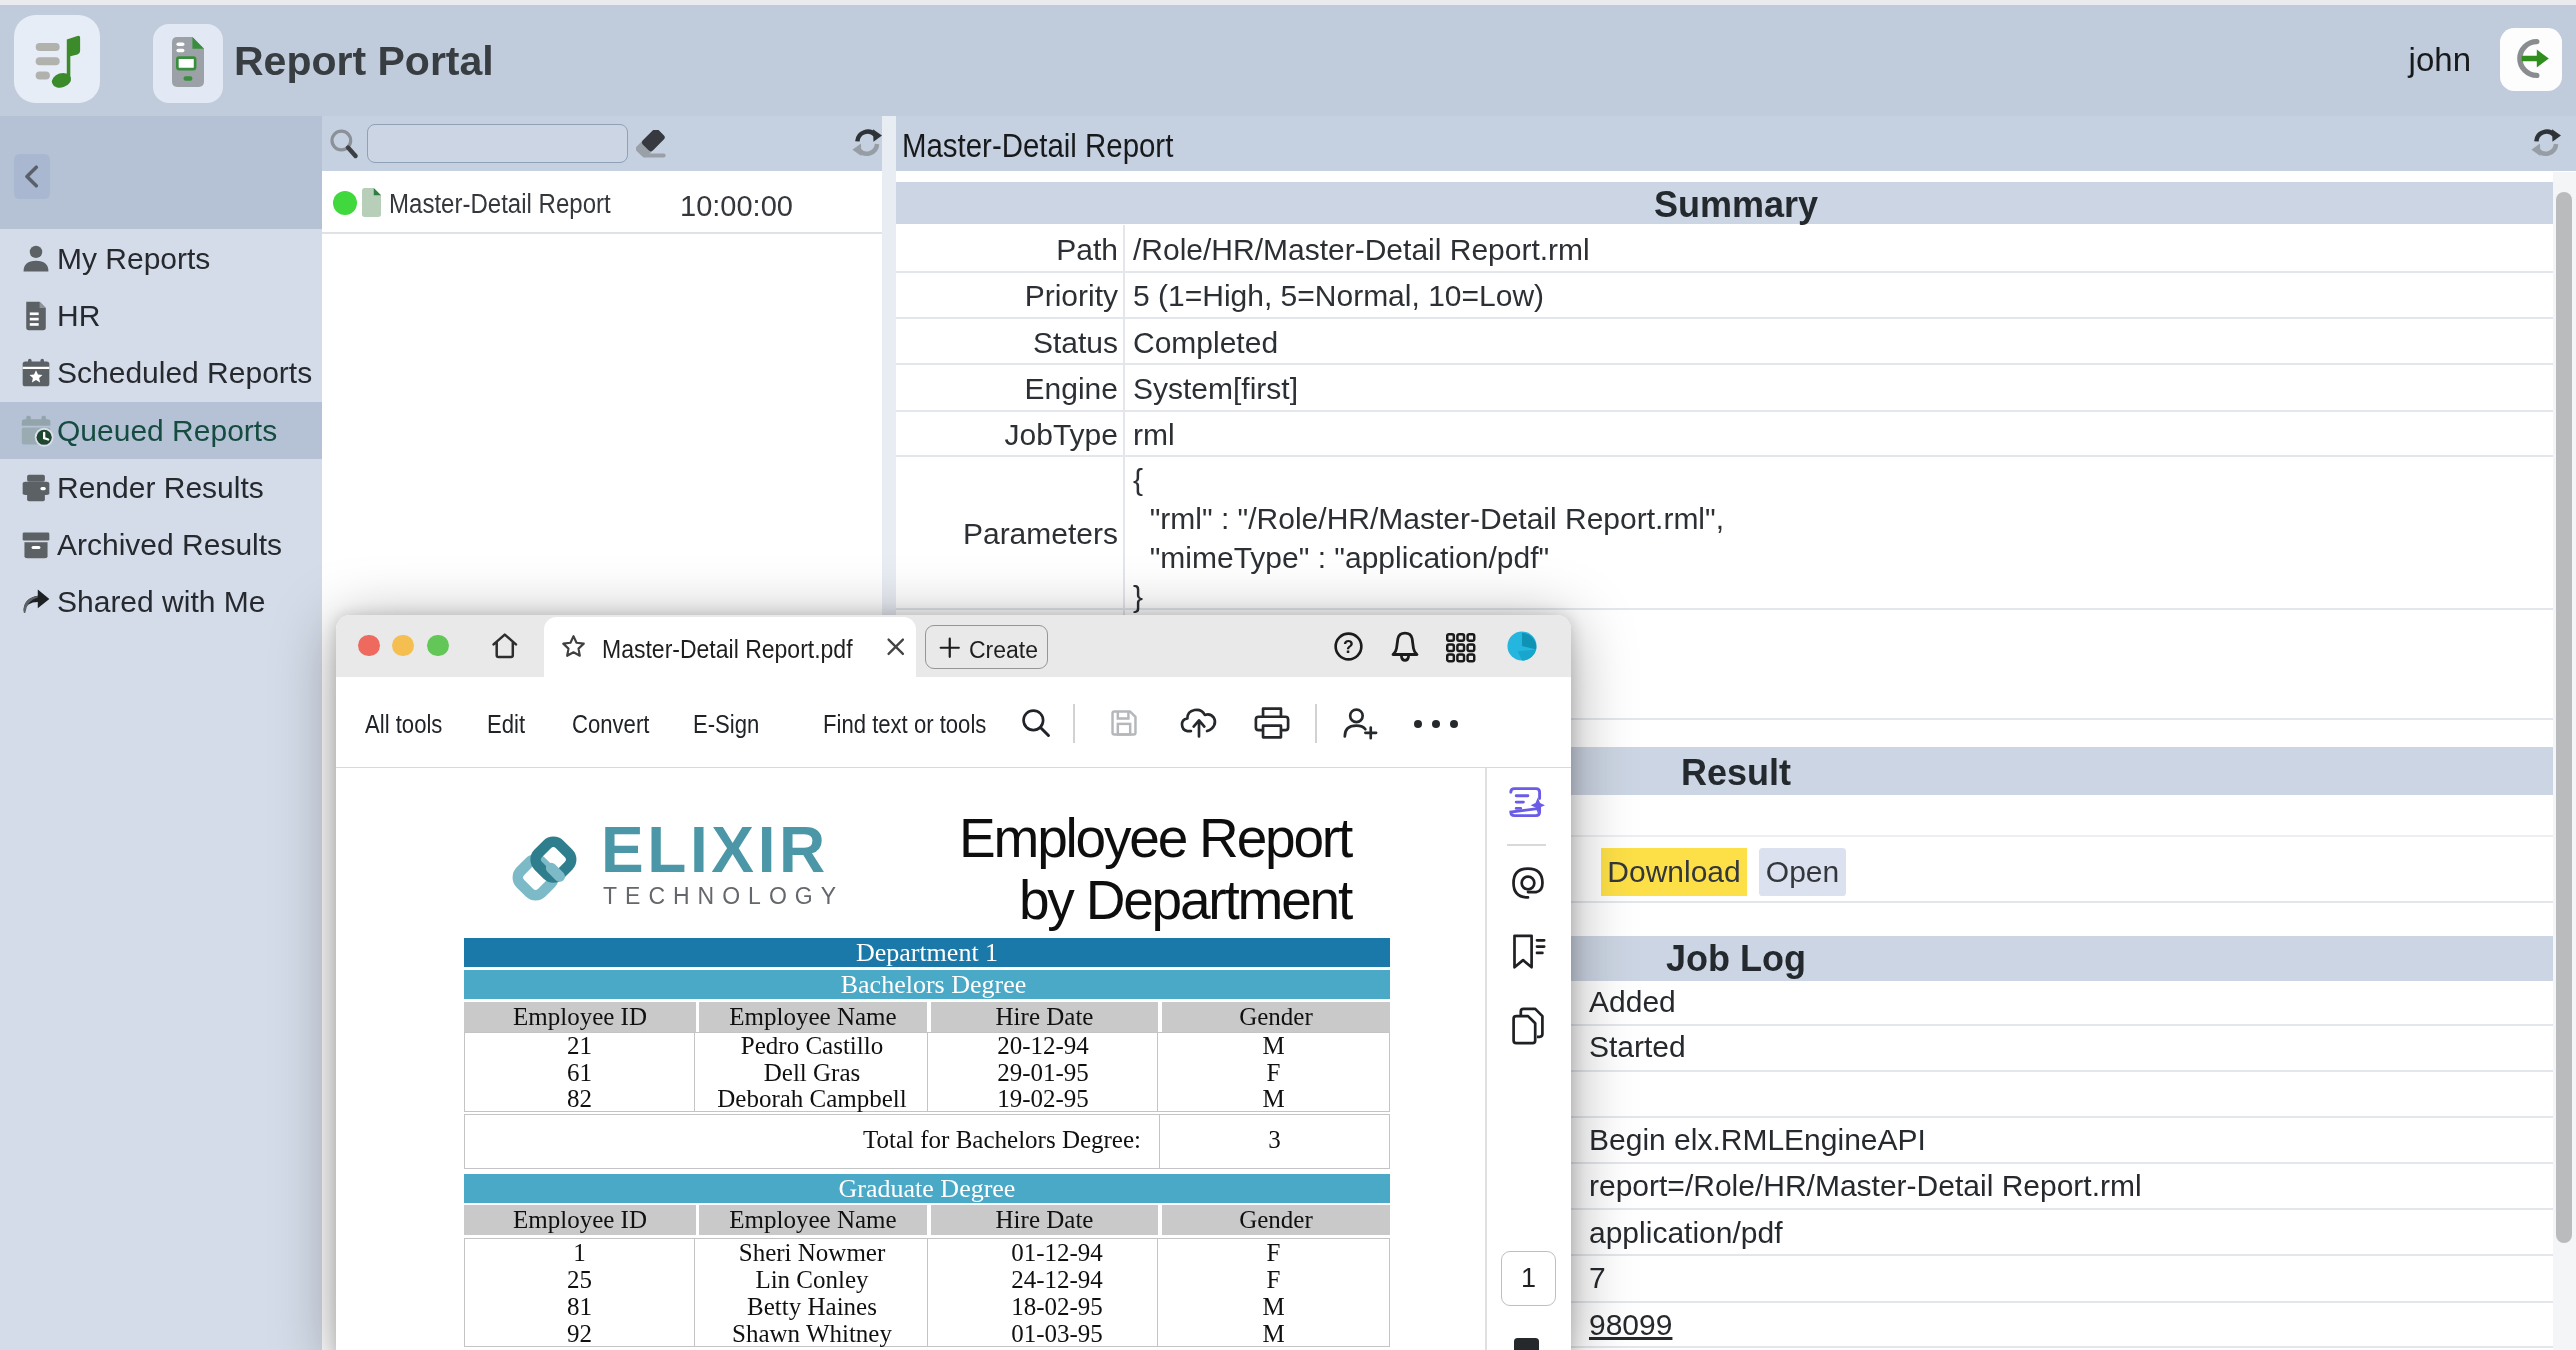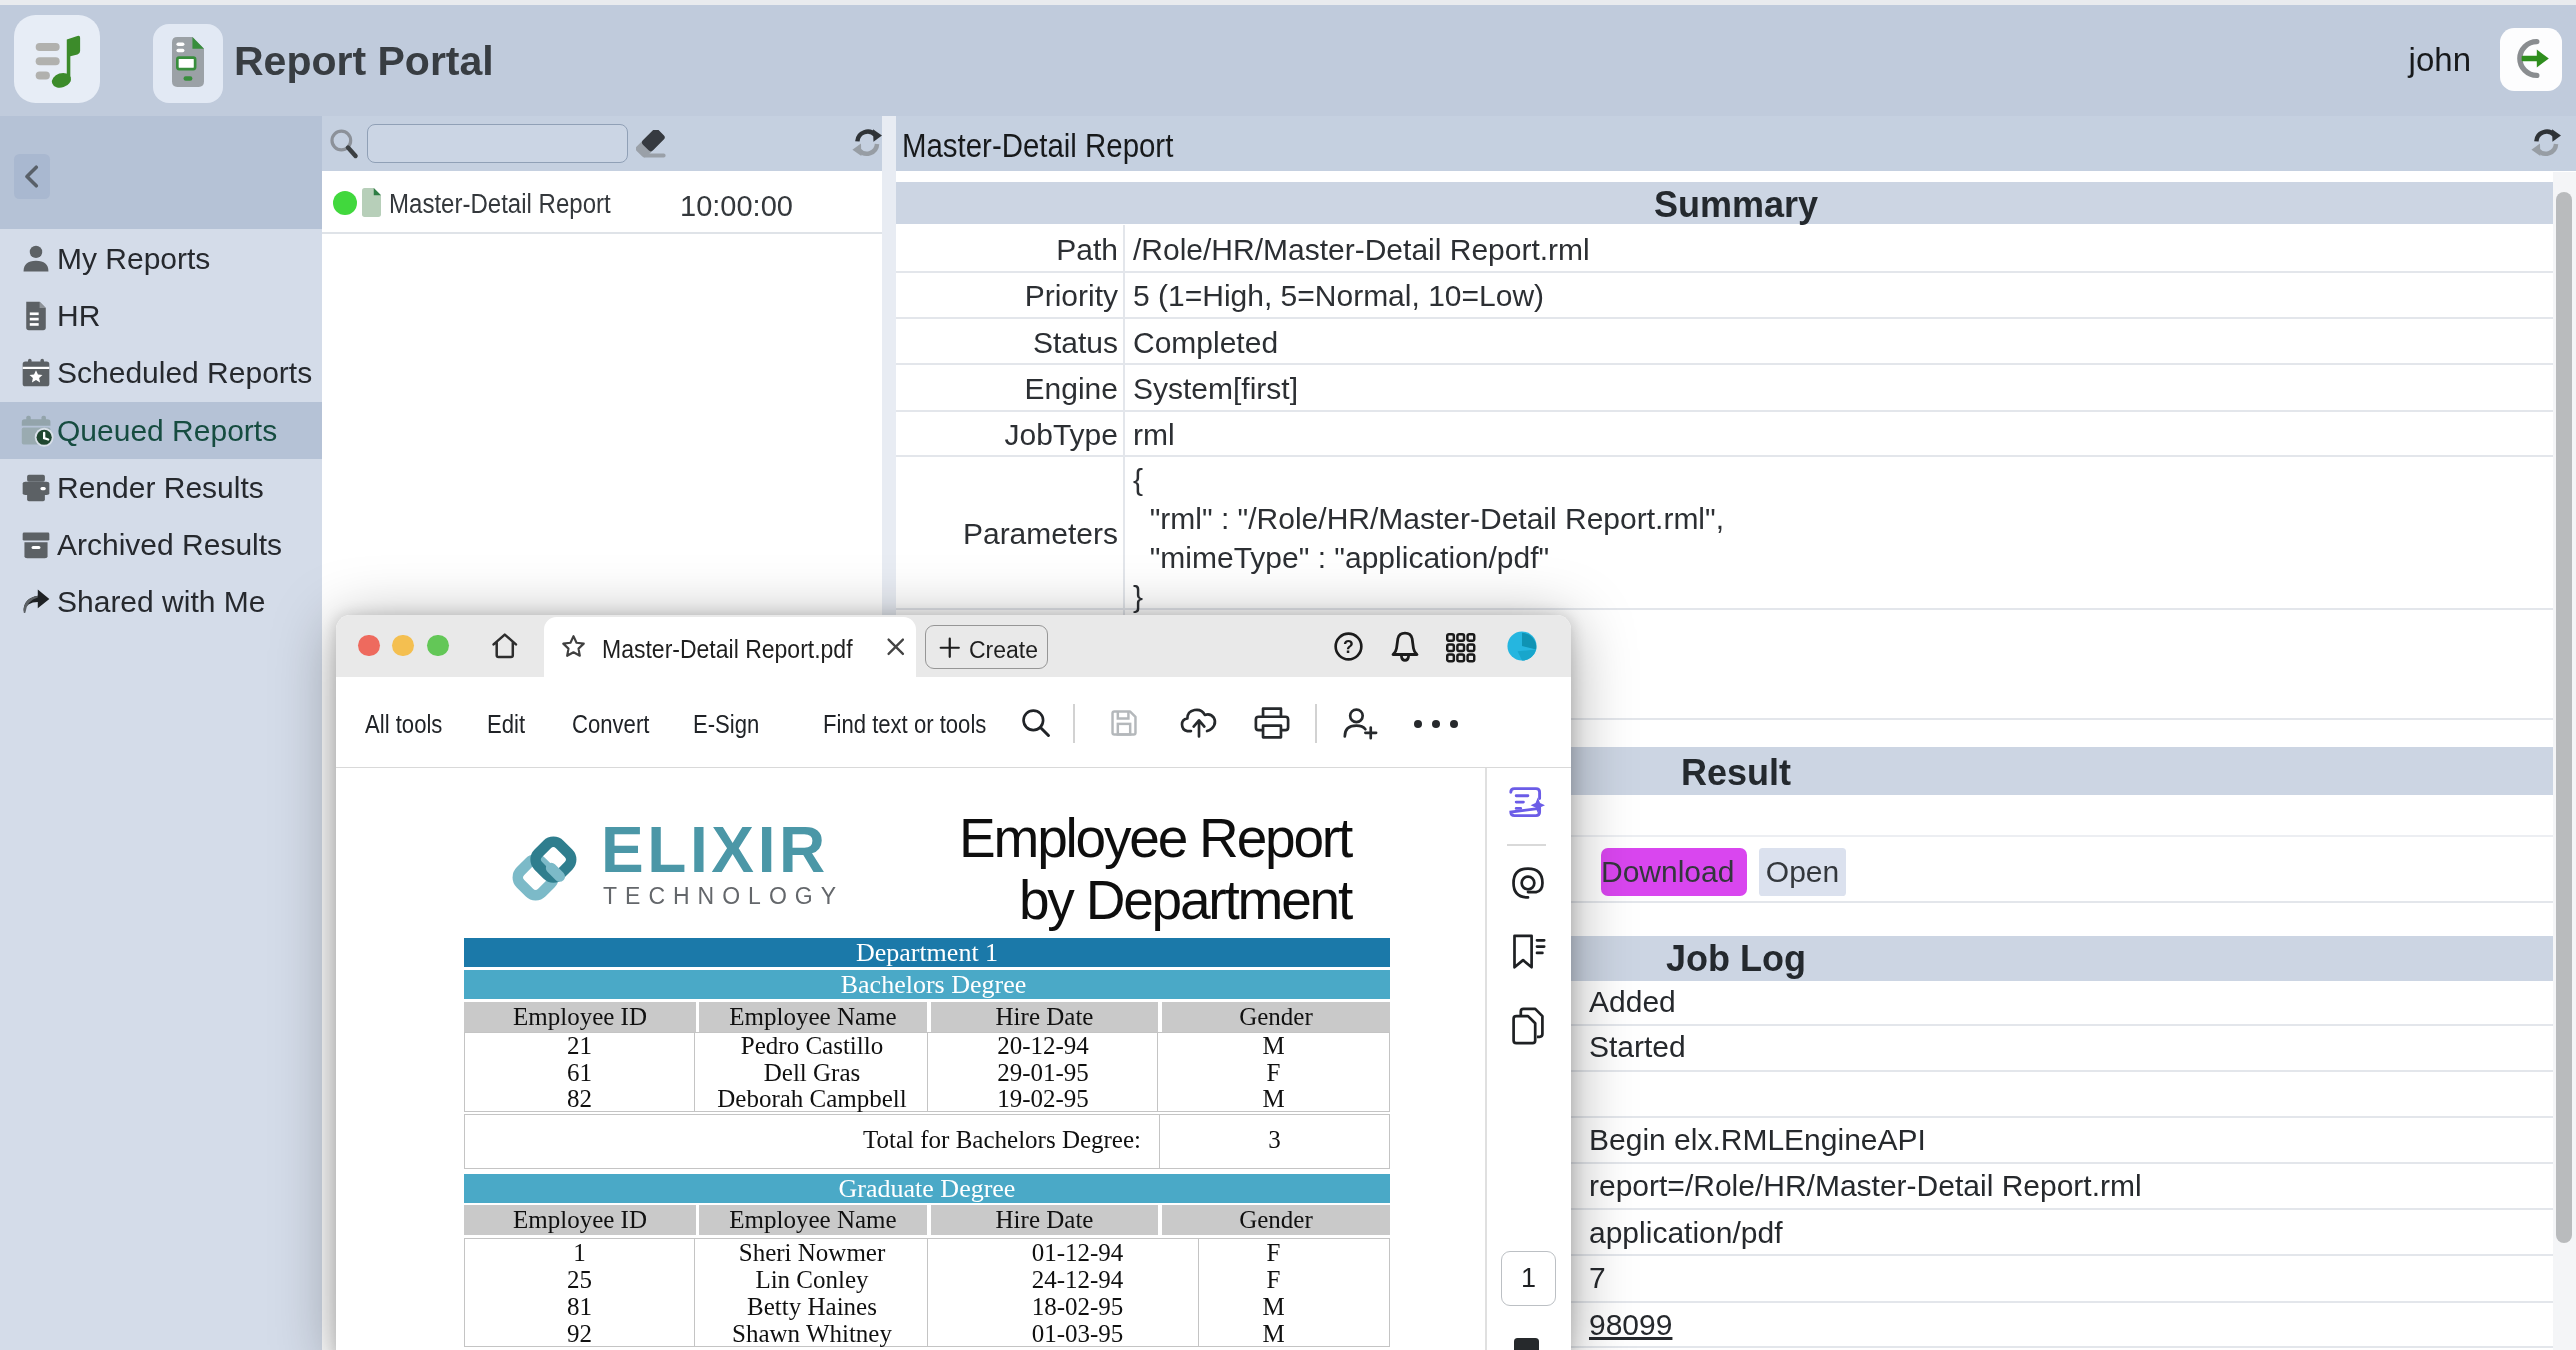--- a/index.html
+++ b/index.html
@@ -204,21 +204,21 @@
   <div class="abs val" style="top:326px;">Completed</div>
   <div class="abs val" style="top:372px;">System[first]</div>
   <div class="abs val" style="top:418px;">rml</div>
   <div class="abs val" style="top:460px;line-height:39px;white-space:pre;">{
   "rml" : "/Role/HR/Master-Detail Report.rml",
   "mimeType" : "application/pdf"
 }</div>
 
   <div class="abs" style="left:896px;top:747px;width:1680px;height:48px;background:#ccd5e3;"></div>
   <div class="abs" style="left:896px;top:752px;width:1680px;text-align:center;font-size:36px;font-weight:bold;color:#24292e;">Result</div>
-  <div class="abs" style="left:1601px;top:848px;width:146px;height:48px;background:#d946ef;border-radius:7px;line-height:48px;font-size:30px;color:#33373c;">Download</div>
+  <div class="abs" style="left:1601px;top:848px;width:146px;height:48px;background:#fde047;border-radius:0;text-align:center;line-height:48px;font-size:30px;color:#33373c;">Download</div>
   <div class="abs" style="left:1759px;top:848px;width:87px;height:48px;background:#dbe1ee;border-radius:3.6px;text-align:center;line-height:48px;font-size:30px;color:#33373c;">Open</div>
   <div class="abs" style="left:896px;top:835px;width:1657px;height:1.8px;background:#eceef2;"></div>
   <div class="abs" style="left:896px;top:901px;width:1657px;height:1.8px;background:#e3e6eb;"></div>
 
   <div class="abs" style="left:896px;top:936px;width:1680px;height:45px;background:#ccd5e3;"></div>
   <div class="abs" style="left:896px;top:938px;width:1680px;text-align:center;font-size:36px;font-weight:bold;color:#24292e;">Job Log</div>
   <div class="abs logrow" style="top:1024px;"></div>
   <div class="abs logrow" style="top:1070px;"></div>
   <div class="abs logrow" style="top:1116px;"></div>
   <div class="abs logrow" style="top:1162px;"></div>
@@ -407,21 +407,21 @@
           <div>25</div>
           <div>81</div>
           <div>92</div>
         </div>
       <div class="dcol d2" style="left:232px;width:231px;border-right:1.8px solid #c4c4c4;">
         <div>Sheri Nowmer</div>
           <div>Lin Conley</div>
           <div>Betty Haines</div>
           <div>Shawn Whitney</div>
         </div>
-      <div class="dcol d2" style="left:464px;width:270px;border-right:1.8px solid #c4c4c4;padding-left:28px;">
+      <div class="dcol d2" style="left:464px;width:229px;border-right:1.8px solid #c4c4c4;padding-left:28px;">
         <div>01-12-94</div>
           <div>24-12-94</div>
           <div>18-02-95</div>
           <div>01-03-95</div>
         </div>
       <div class="dcol d2" style="left:695px;width:227px;">
         <div>F</div>
           <div>F</div>
           <div>M</div>
           <div>M</div>

